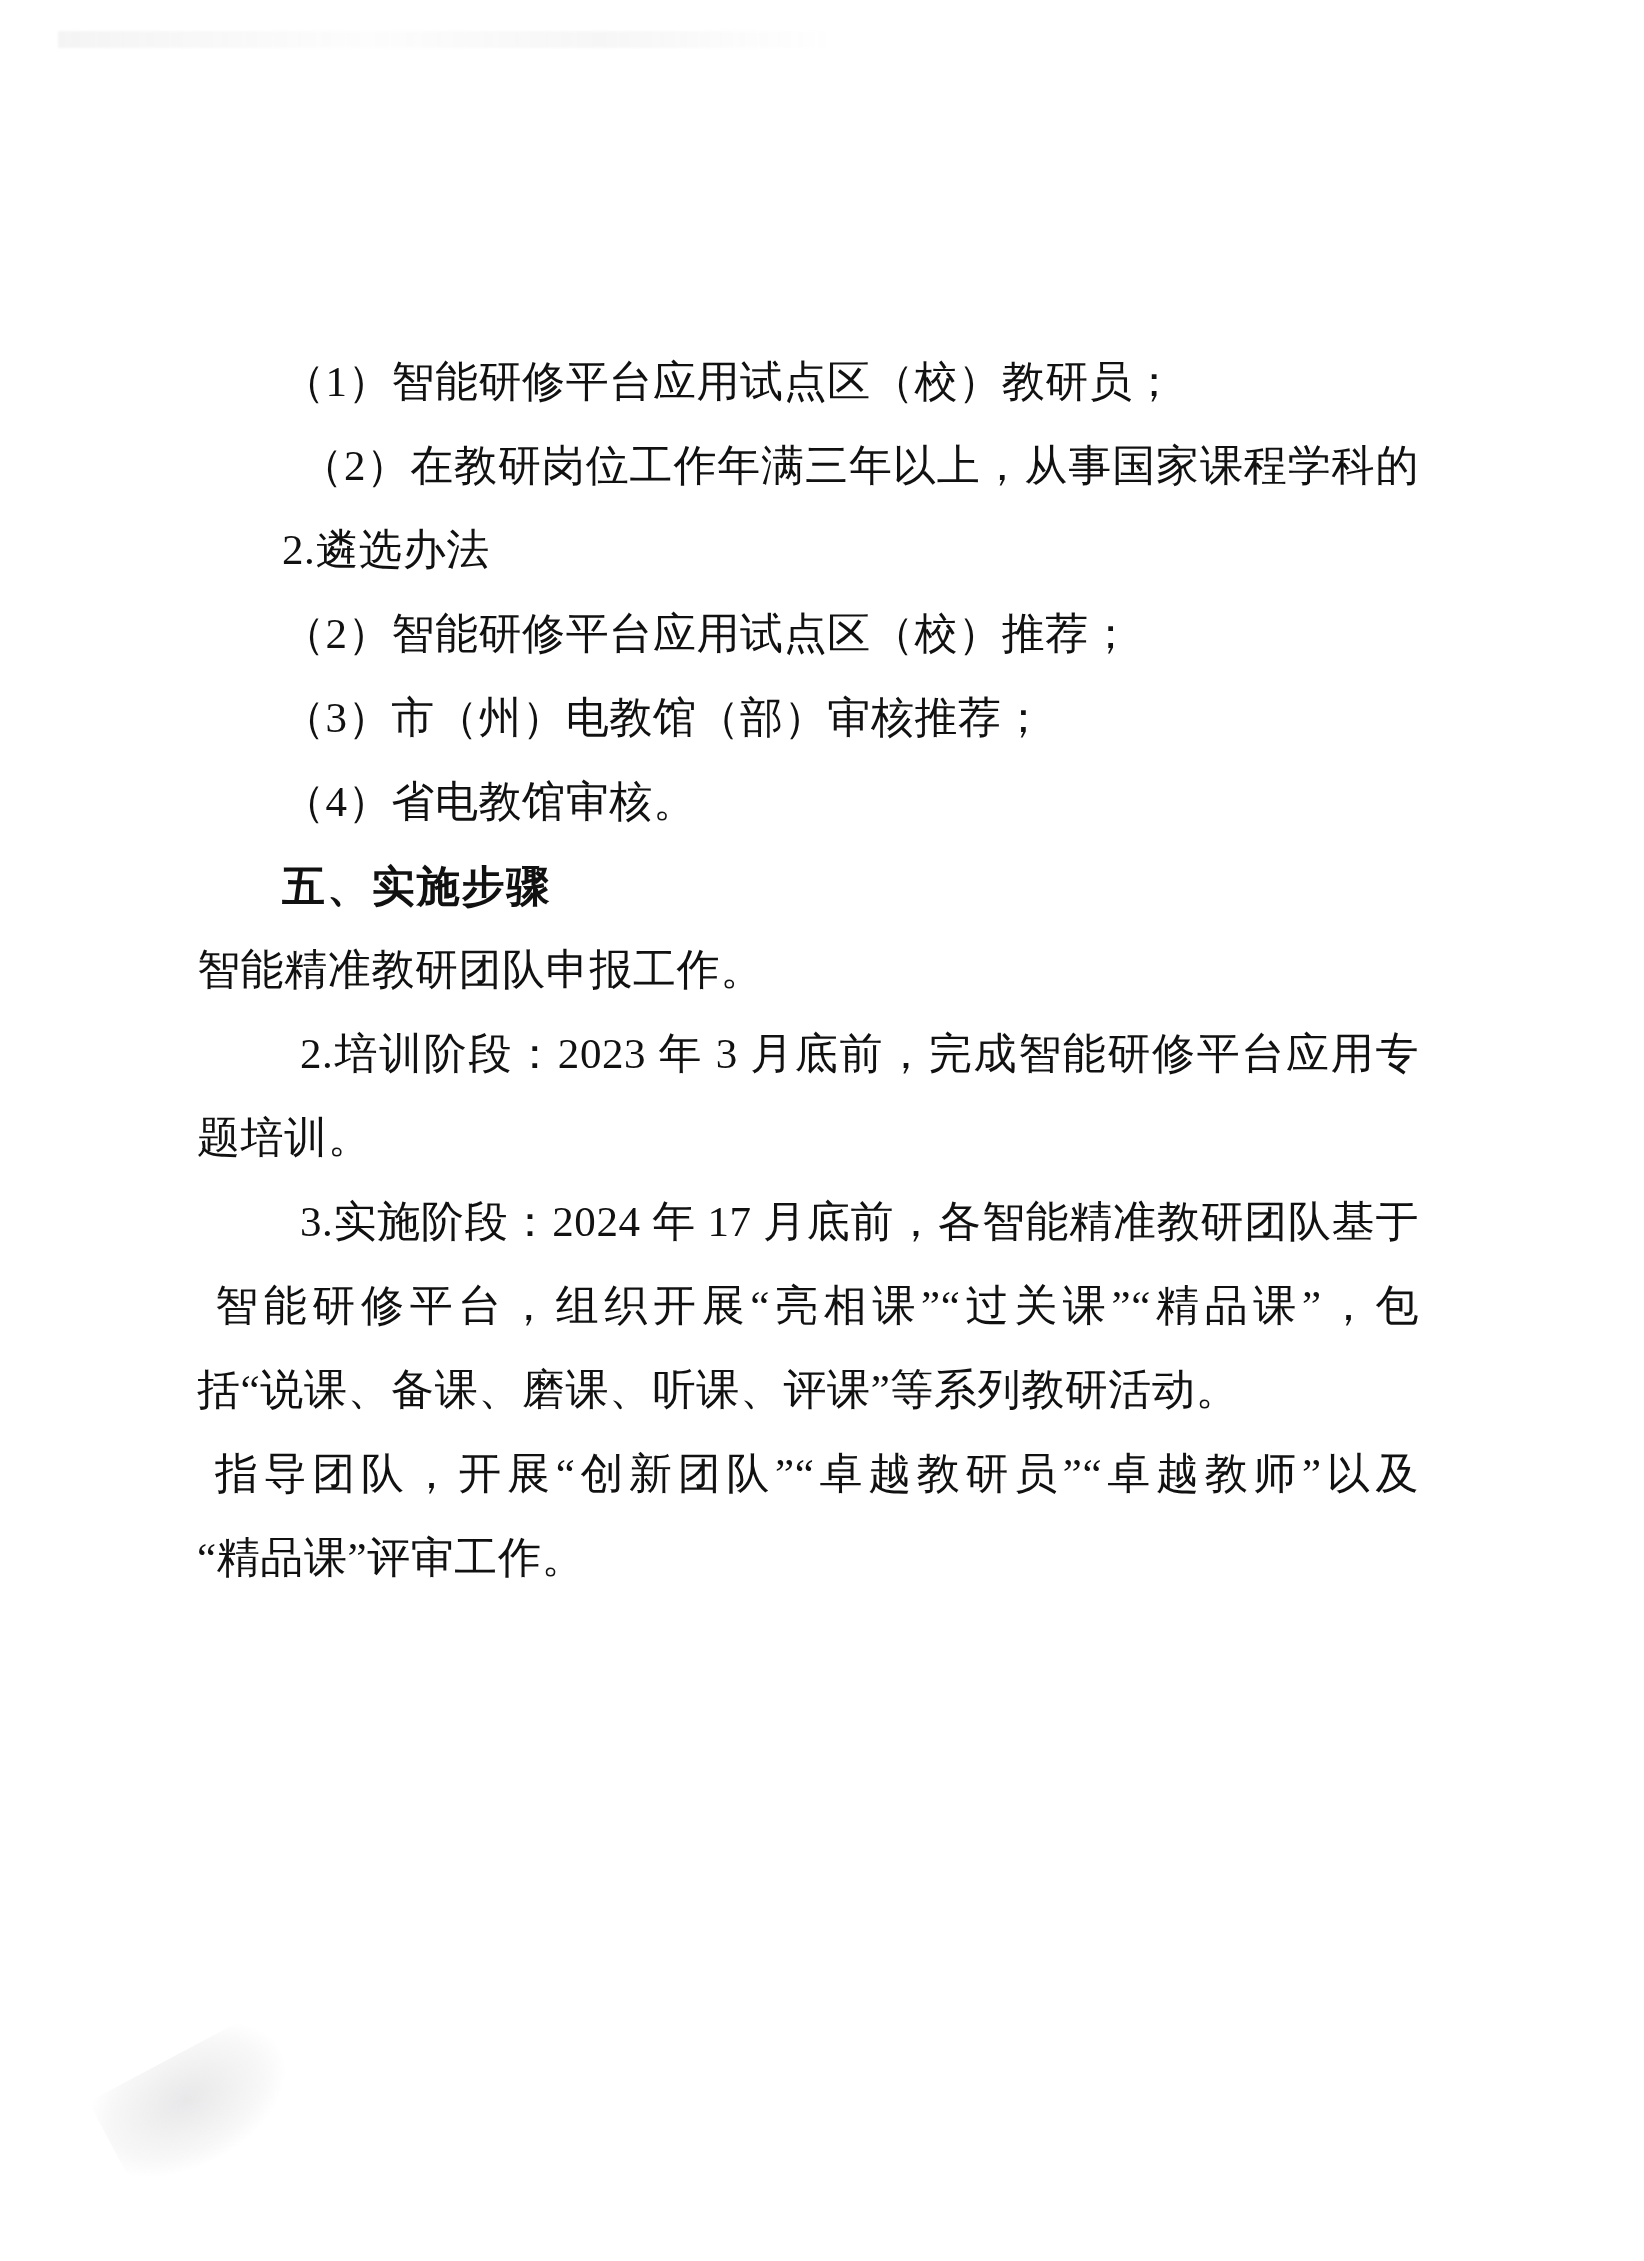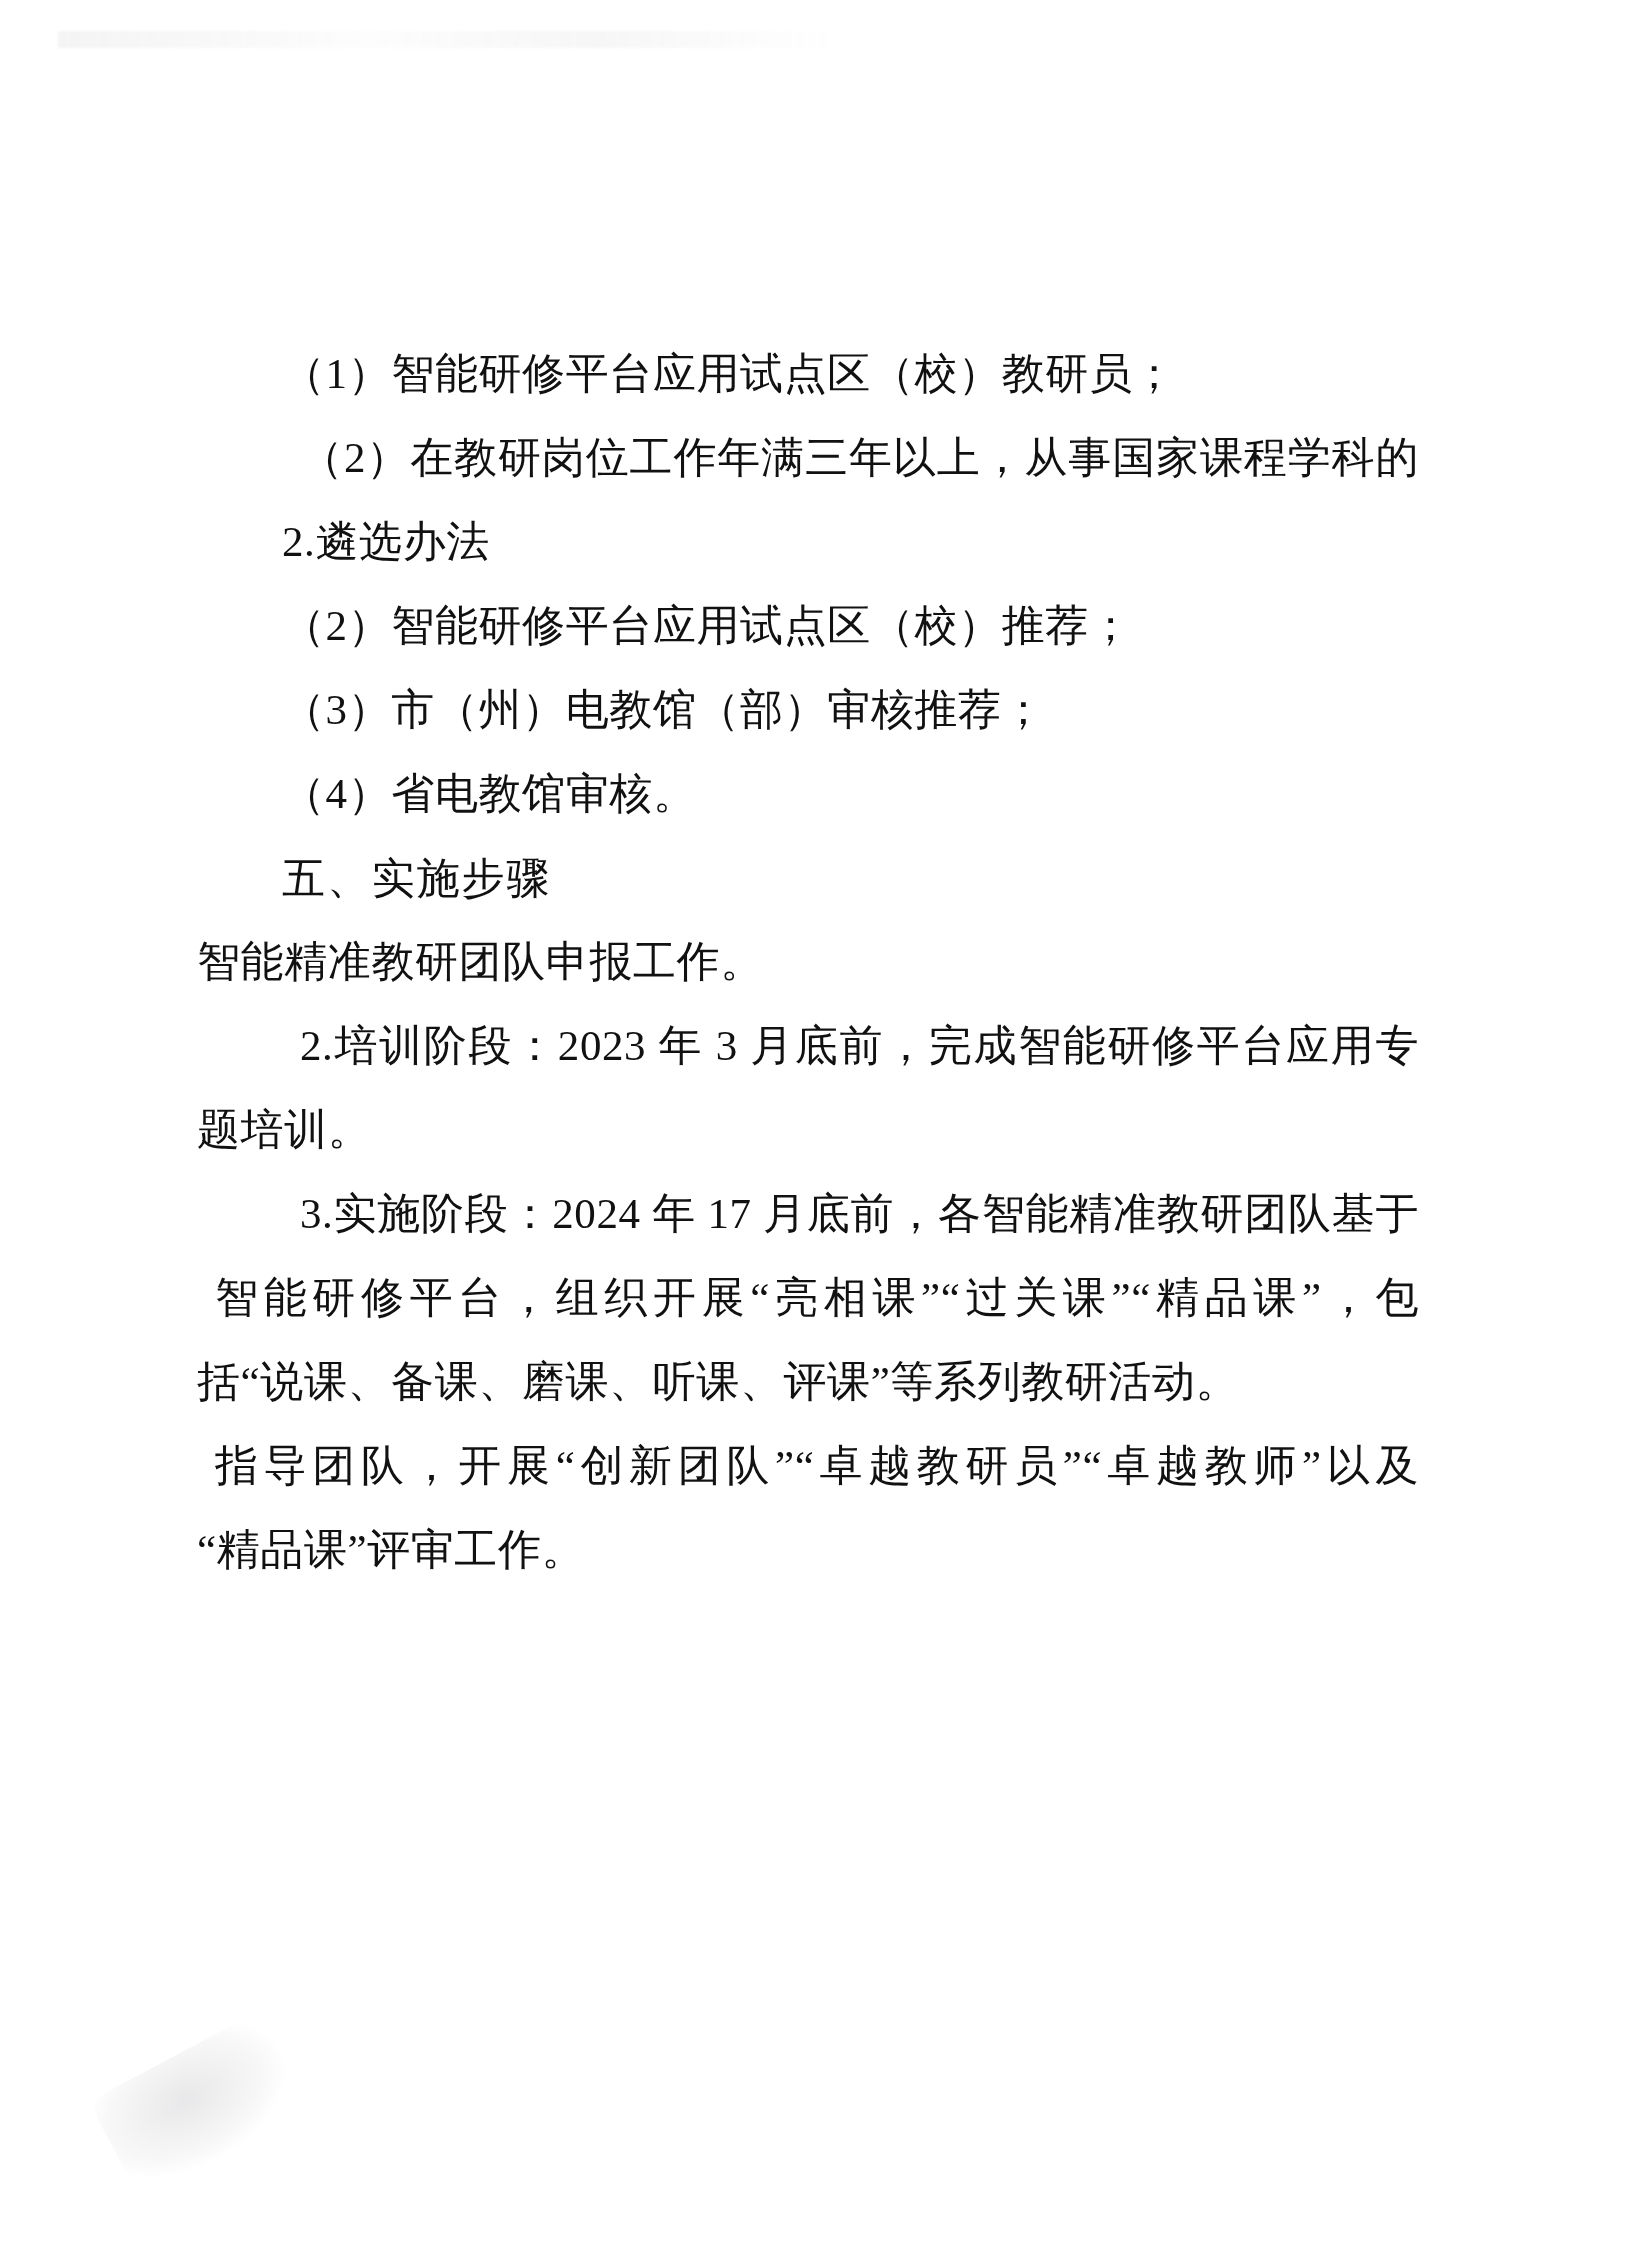--- a/index.html
+++ b/index.html
@@ -12,21 +12,21 @@
     background: #ffffff;
     overflow: hidden;
     position: relative;
     font-family: "Liberation Serif", serif;
     color: #111111;
   }
   
   .doc {
     position: absolute;
     left: 197px;
-    top: 332px;
+    top: 340px;
     width: 1222px;
   }
   .line {
     font-size: 43px;
     line-height: 84px;
     height: 84px;
     white-space: nowrap;
     text-align: left;
     letter-spacing: 0.6px;
   }
@@ -37,21 +37,21 @@
   
   .fill {
     white-space: normal;
     text-align: justify;
     text-align-last: justify;
     text-justify: inter-character;
     margin-left: 18px;
   }
   
   .heading {
-    font-weight: 400;
+    font-weight: 700;
     font-family: "Liberation Sans", sans-serif;
     letter-spacing: 1.9px;
   }
   
   .smudge {
     position: absolute;
     left: 103px;
     top: 2050px;
     width: 193px;
     height: 110px;

